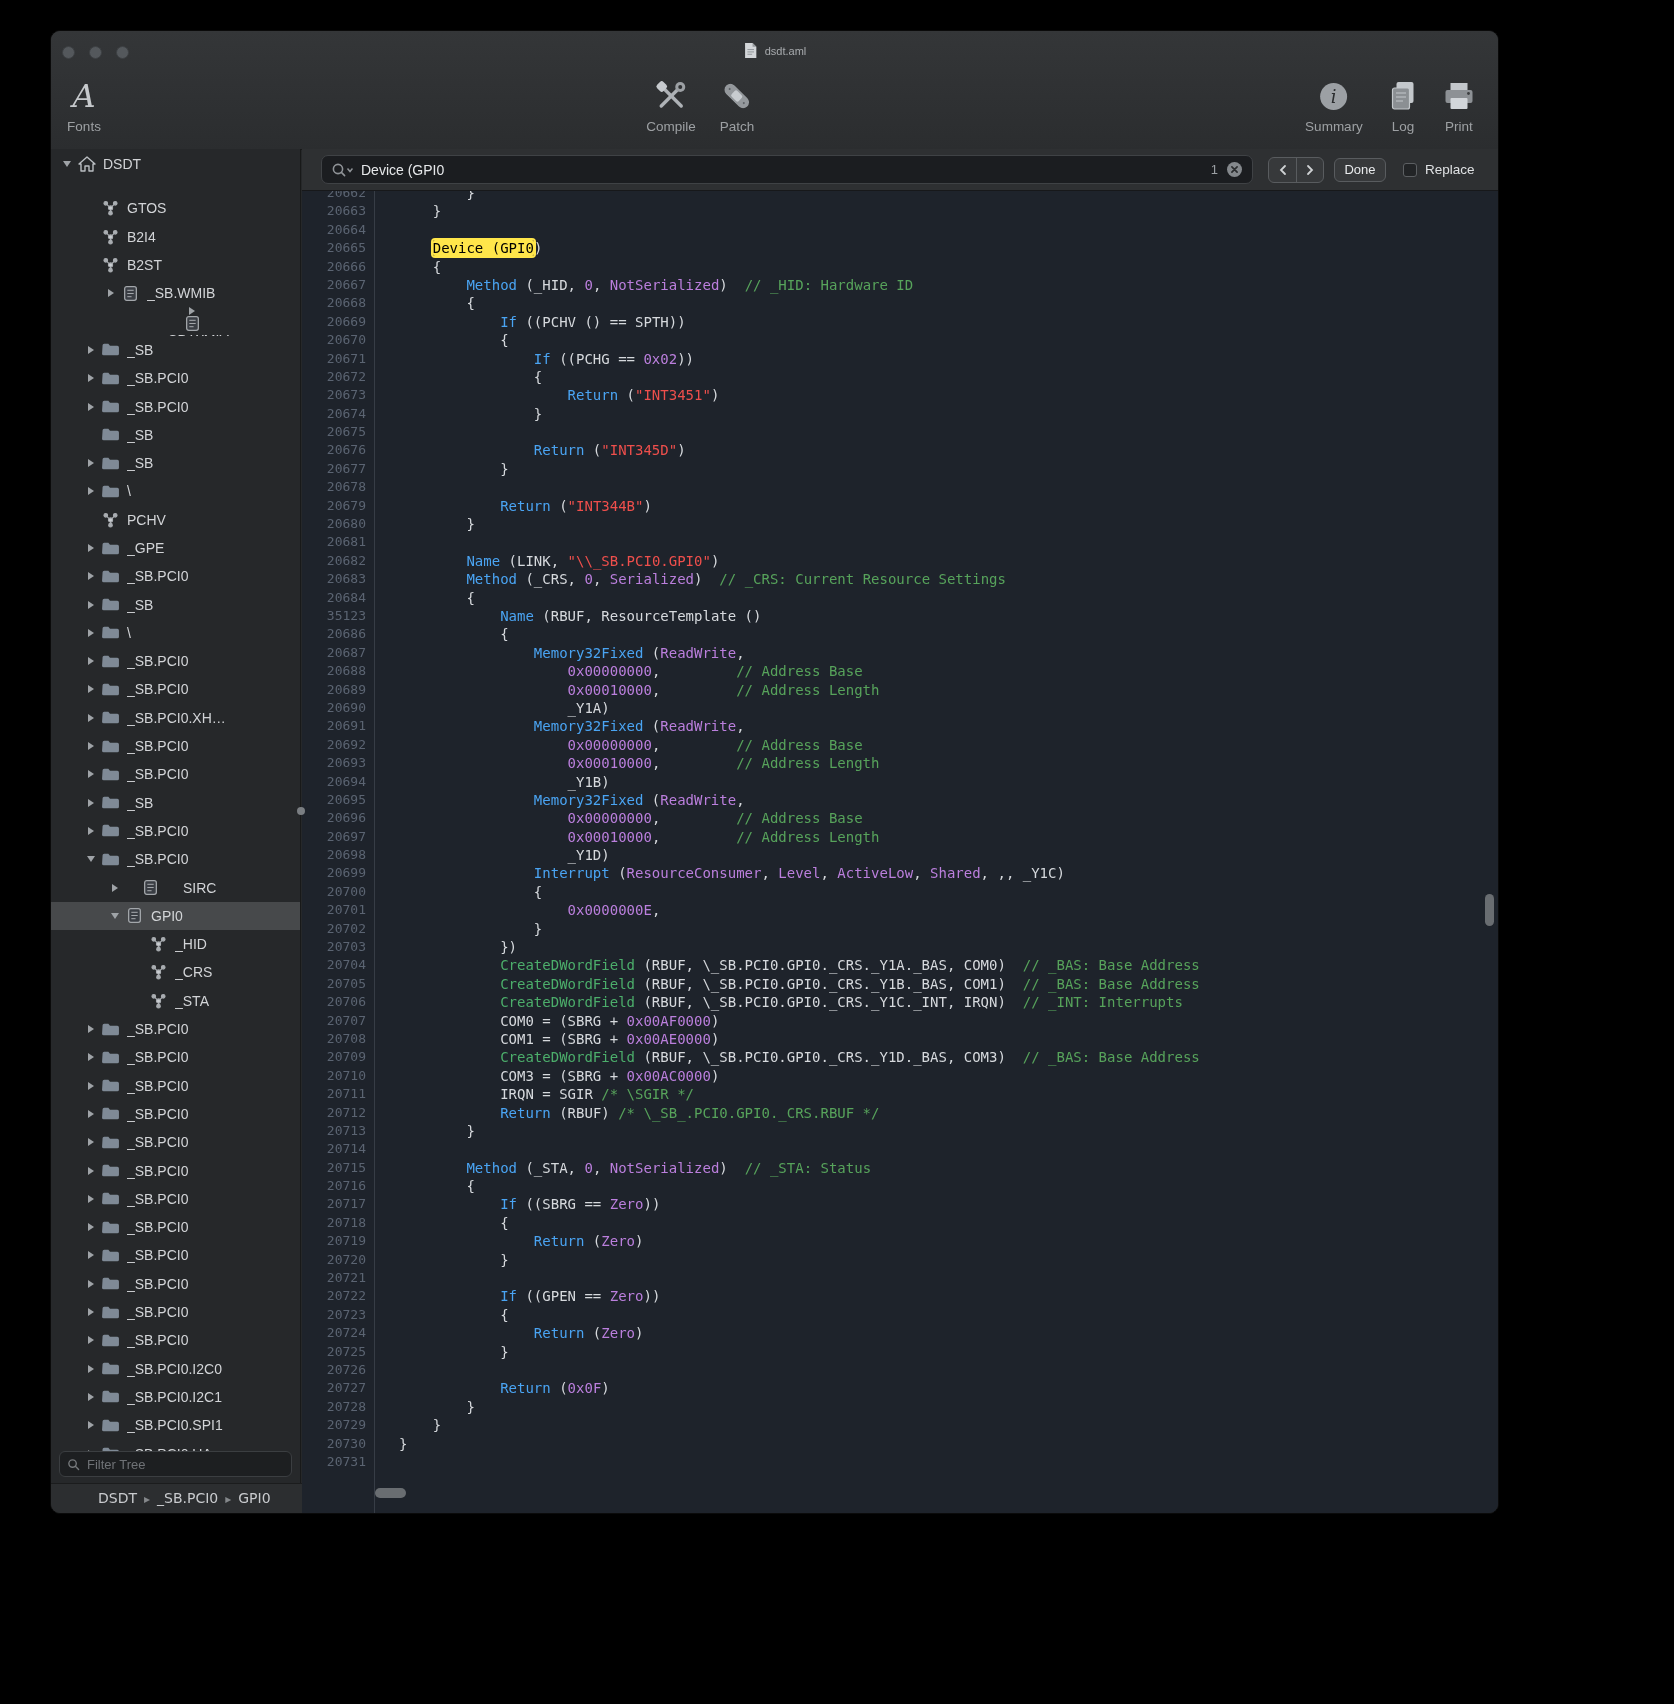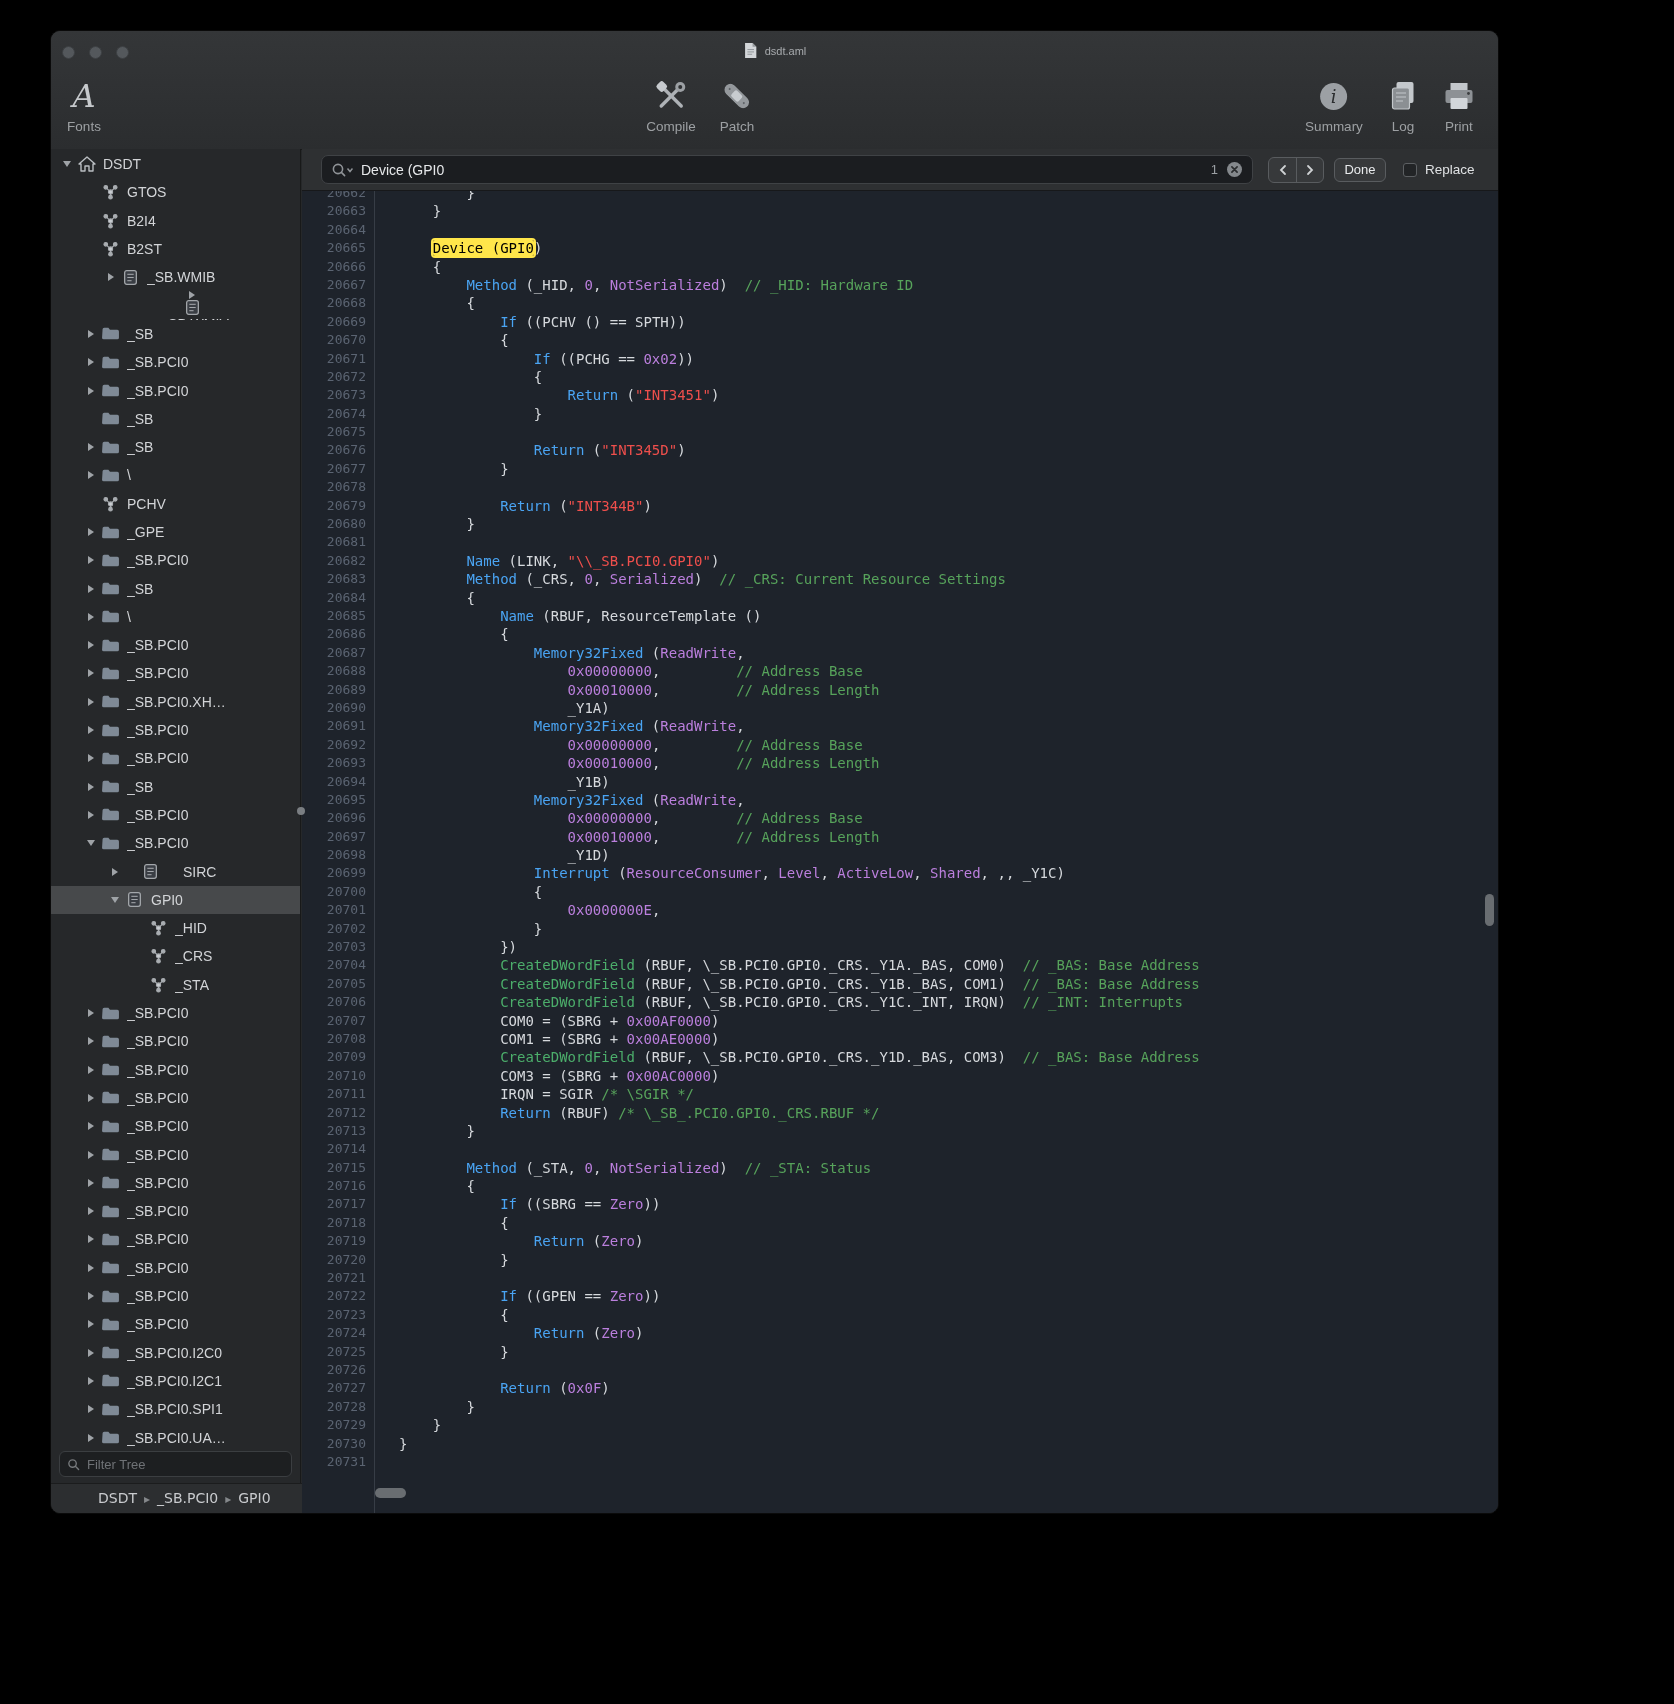--- a/index.html
+++ b/index.html
@@ -189,21 +189,21 @@
             <span class="disc open">
               <i></i>
             </span>
             <span class="tico">
               <svg width="18" height="16" viewBox="0 0 18 16">
                 <path d="M9 1 L17 8 H15 V15 H11 V10 H7 V15 H3 V8 H1 Z" fill="none" stroke="#b9bdc1" stroke-width="1.4" stroke-linejoin="round"></path>
               </svg>
             </span>
             <span class="tlabel">DSDT</span>
           </div>
-          <div class="trow" style="padding-left: 32px;">
+          <div class="trow" style="padding-left: 32px; margin-top: 16px;">
             <span class="disc none"></span>
             <span class="tico">
               <svg width="17" height="16" viewBox="0 0 18 16">
                 <g stroke="#a9adb1" stroke-width="1.2" fill="#a9adb1">
                   <line x1="9" y1="8" x2="4" y2="3"></line>
                   <line x1="9" y1="8" x2="14" y2="3"></line>
                   <line x1="9" y1="8" x2="9" y2="13.5"></line>
                   <circle cx="4" cy="3" r="1.9"></circle>
                   <circle cx="14" cy="3" r="1.9"></circle>
                   <circle cx="9" cy="13.5" r="1.9"></circle>
@@ -886,21 +886,21 @@
             </div>
             <div class="cl">
               <span class="ln">20683</span>
               <span class="ct"><span class="tk-p">        </span><span class="tk-o">Method</span><span class="tk-p"> (_CRS, </span><span class="tk-r">0</span><span class="tk-p">, </span><span class="tk-r">Serialized</span><span class="tk-p">)  </span><span class="tk-c">// _CRS: Current Resource Settings</span></span>
             </div>
             <div class="cl">
               <span class="ln">20684</span>
               <span class="ct"><span class="tk-p">        {</span></span>
             </div>
             <div class="cl">
-              <span class="ln">20685</span>
+              <span class="ln">35123</span>
               <span class="ct"><span class="tk-p">            </span><span class="tk-o">Name</span><span class="tk-p"> (RBUF, ResourceTemplate ()</span></span>
             </div>
             <div class="cl">
               <span class="ln">20686</span>
               <span class="ct"><span class="tk-p">            {</span></span>
             </div>
             <div class="cl">
               <span class="ln">20687</span>
               <span class="ct"><span class="tk-p">                </span><span class="tk-o">Memory32Fixed</span><span class="tk-p"> (</span><span class="tk-r">ReadWrite</span><span class="tk-p">,</span></span>
             </div>

